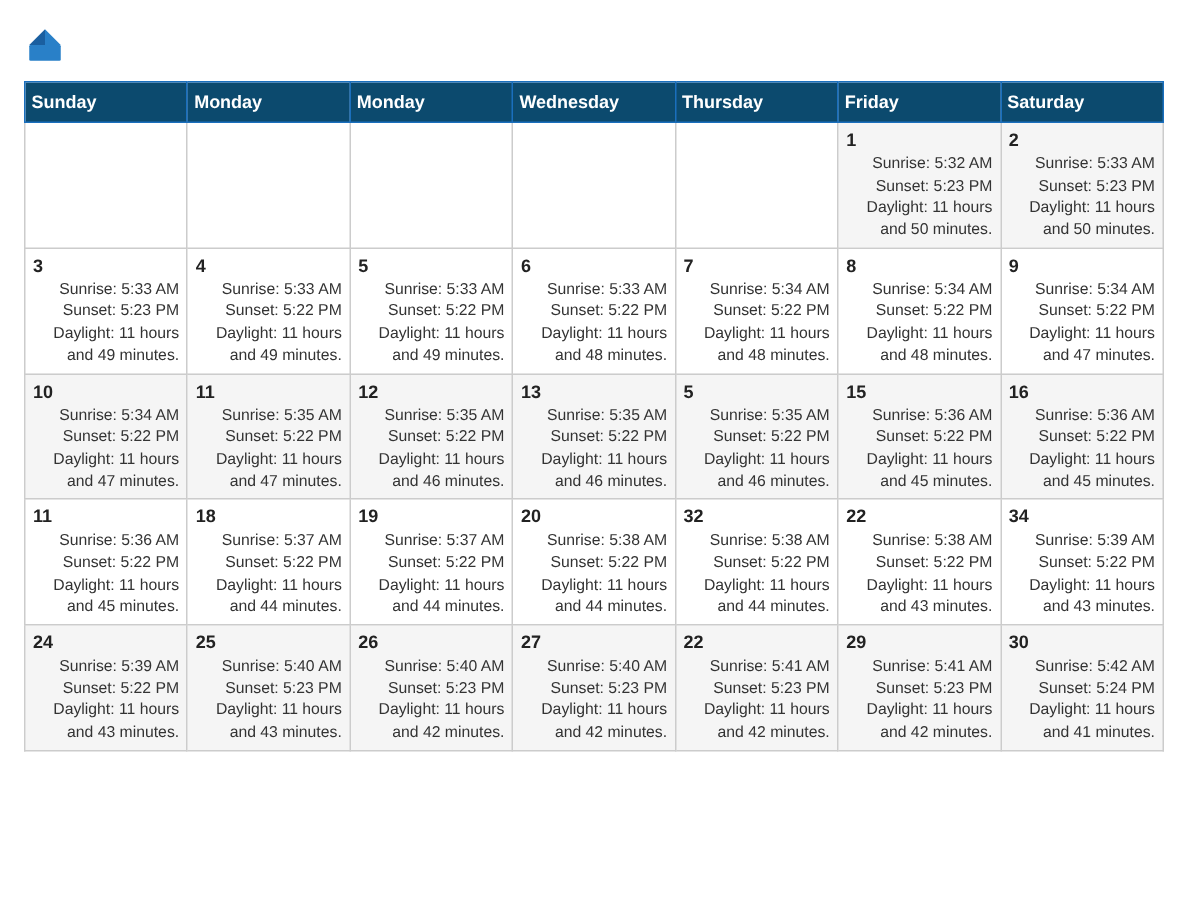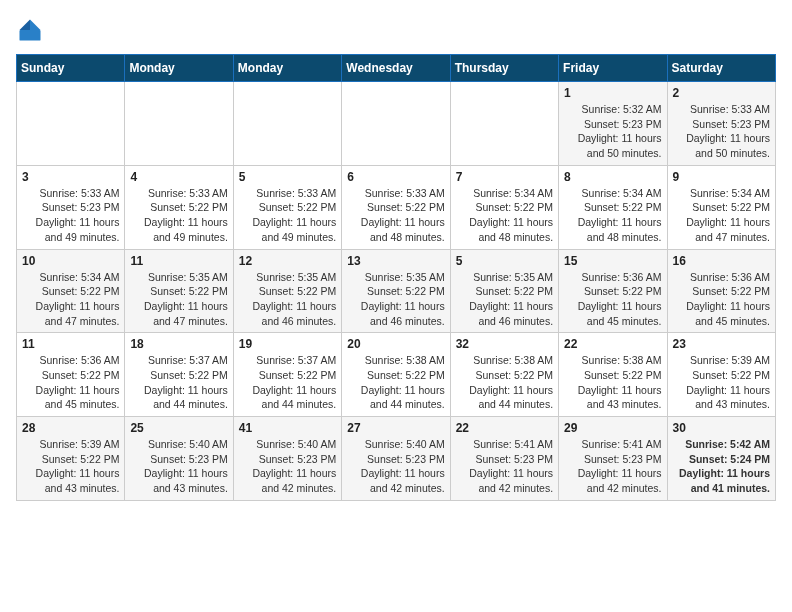--- a/index.html
+++ b/index.html
@@ -264,41 +264,41 @@
 Sunset: 5:22 PM
 Daylight: 11 hours and 44 minutes.</div>
         </td>
         <td>
           <span class="day-number">22</span>
           <div class="day-info" style="white-space: pre-line;">Sunrise: 5:38 AM
 Sunset: 5:22 PM
 Daylight: 11 hours and 43 minutes.</div>
         </td>
         <td>
-          <span class="day-number">23</span>
+          <span class="day-number">34</span>
           <div class="day-info" style="white-space: pre-line;">Sunrise: 5:39 AM
 Sunset: 5:22 PM
 Daylight: 11 hours and 43 minutes.</div>
         </td>
       </tr>
       <tr>
         <td>
-          <span class="day-number">28</span>
+          <span class="day-number">24</span>
           <div class="day-info" style="white-space: pre-line;">Sunrise: 5:39 AM
 Sunset: 5:22 PM
 Daylight: 11 hours and 43 minutes.</div>
         </td>
         <td>
           <span class="day-number">25</span>
           <div class="day-info" style="white-space: pre-line;">Sunrise: 5:40 AM
 Sunset: 5:23 PM
 Daylight: 11 hours and 43 minutes.</div>
         </td>
         <td>
-          <span class="day-number">41</span>
+          <span class="day-number">26</span>
           <div class="day-info" style="white-space: pre-line;">Sunrise: 5:40 AM
 Sunset: 5:23 PM
 Daylight: 11 hours and 42 minutes.</div>
         </td>
         <td>
           <span class="day-number">27</span>
           <div class="day-info" style="white-space: pre-line;">Sunrise: 5:40 AM
 Sunset: 5:23 PM
 Daylight: 11 hours and 42 minutes.</div>
         </td>
@@ -309,19 +309,19 @@
 Daylight: 11 hours and 42 minutes.</div>
         </td>
         <td>
           <span class="day-number">29</span>
           <div class="day-info" style="white-space: pre-line;">Sunrise: 5:41 AM
 Sunset: 5:23 PM
 Daylight: 11 hours and 42 minutes.</div>
         </td>
         <td>
           <span class="day-number">30</span>
-          <div class="day-info" style="white-space: pre-line; font-weight: bold;">Sunrise: 5:42 AM
+          <div class="day-info" style="white-space: pre-line;">Sunrise: 5:42 AM
 Sunset: 5:24 PM
 Daylight: 11 hours and 41 minutes.</div>
         </td>
       </tr>
     </tbody>
 </table>
 
 </body></html>

